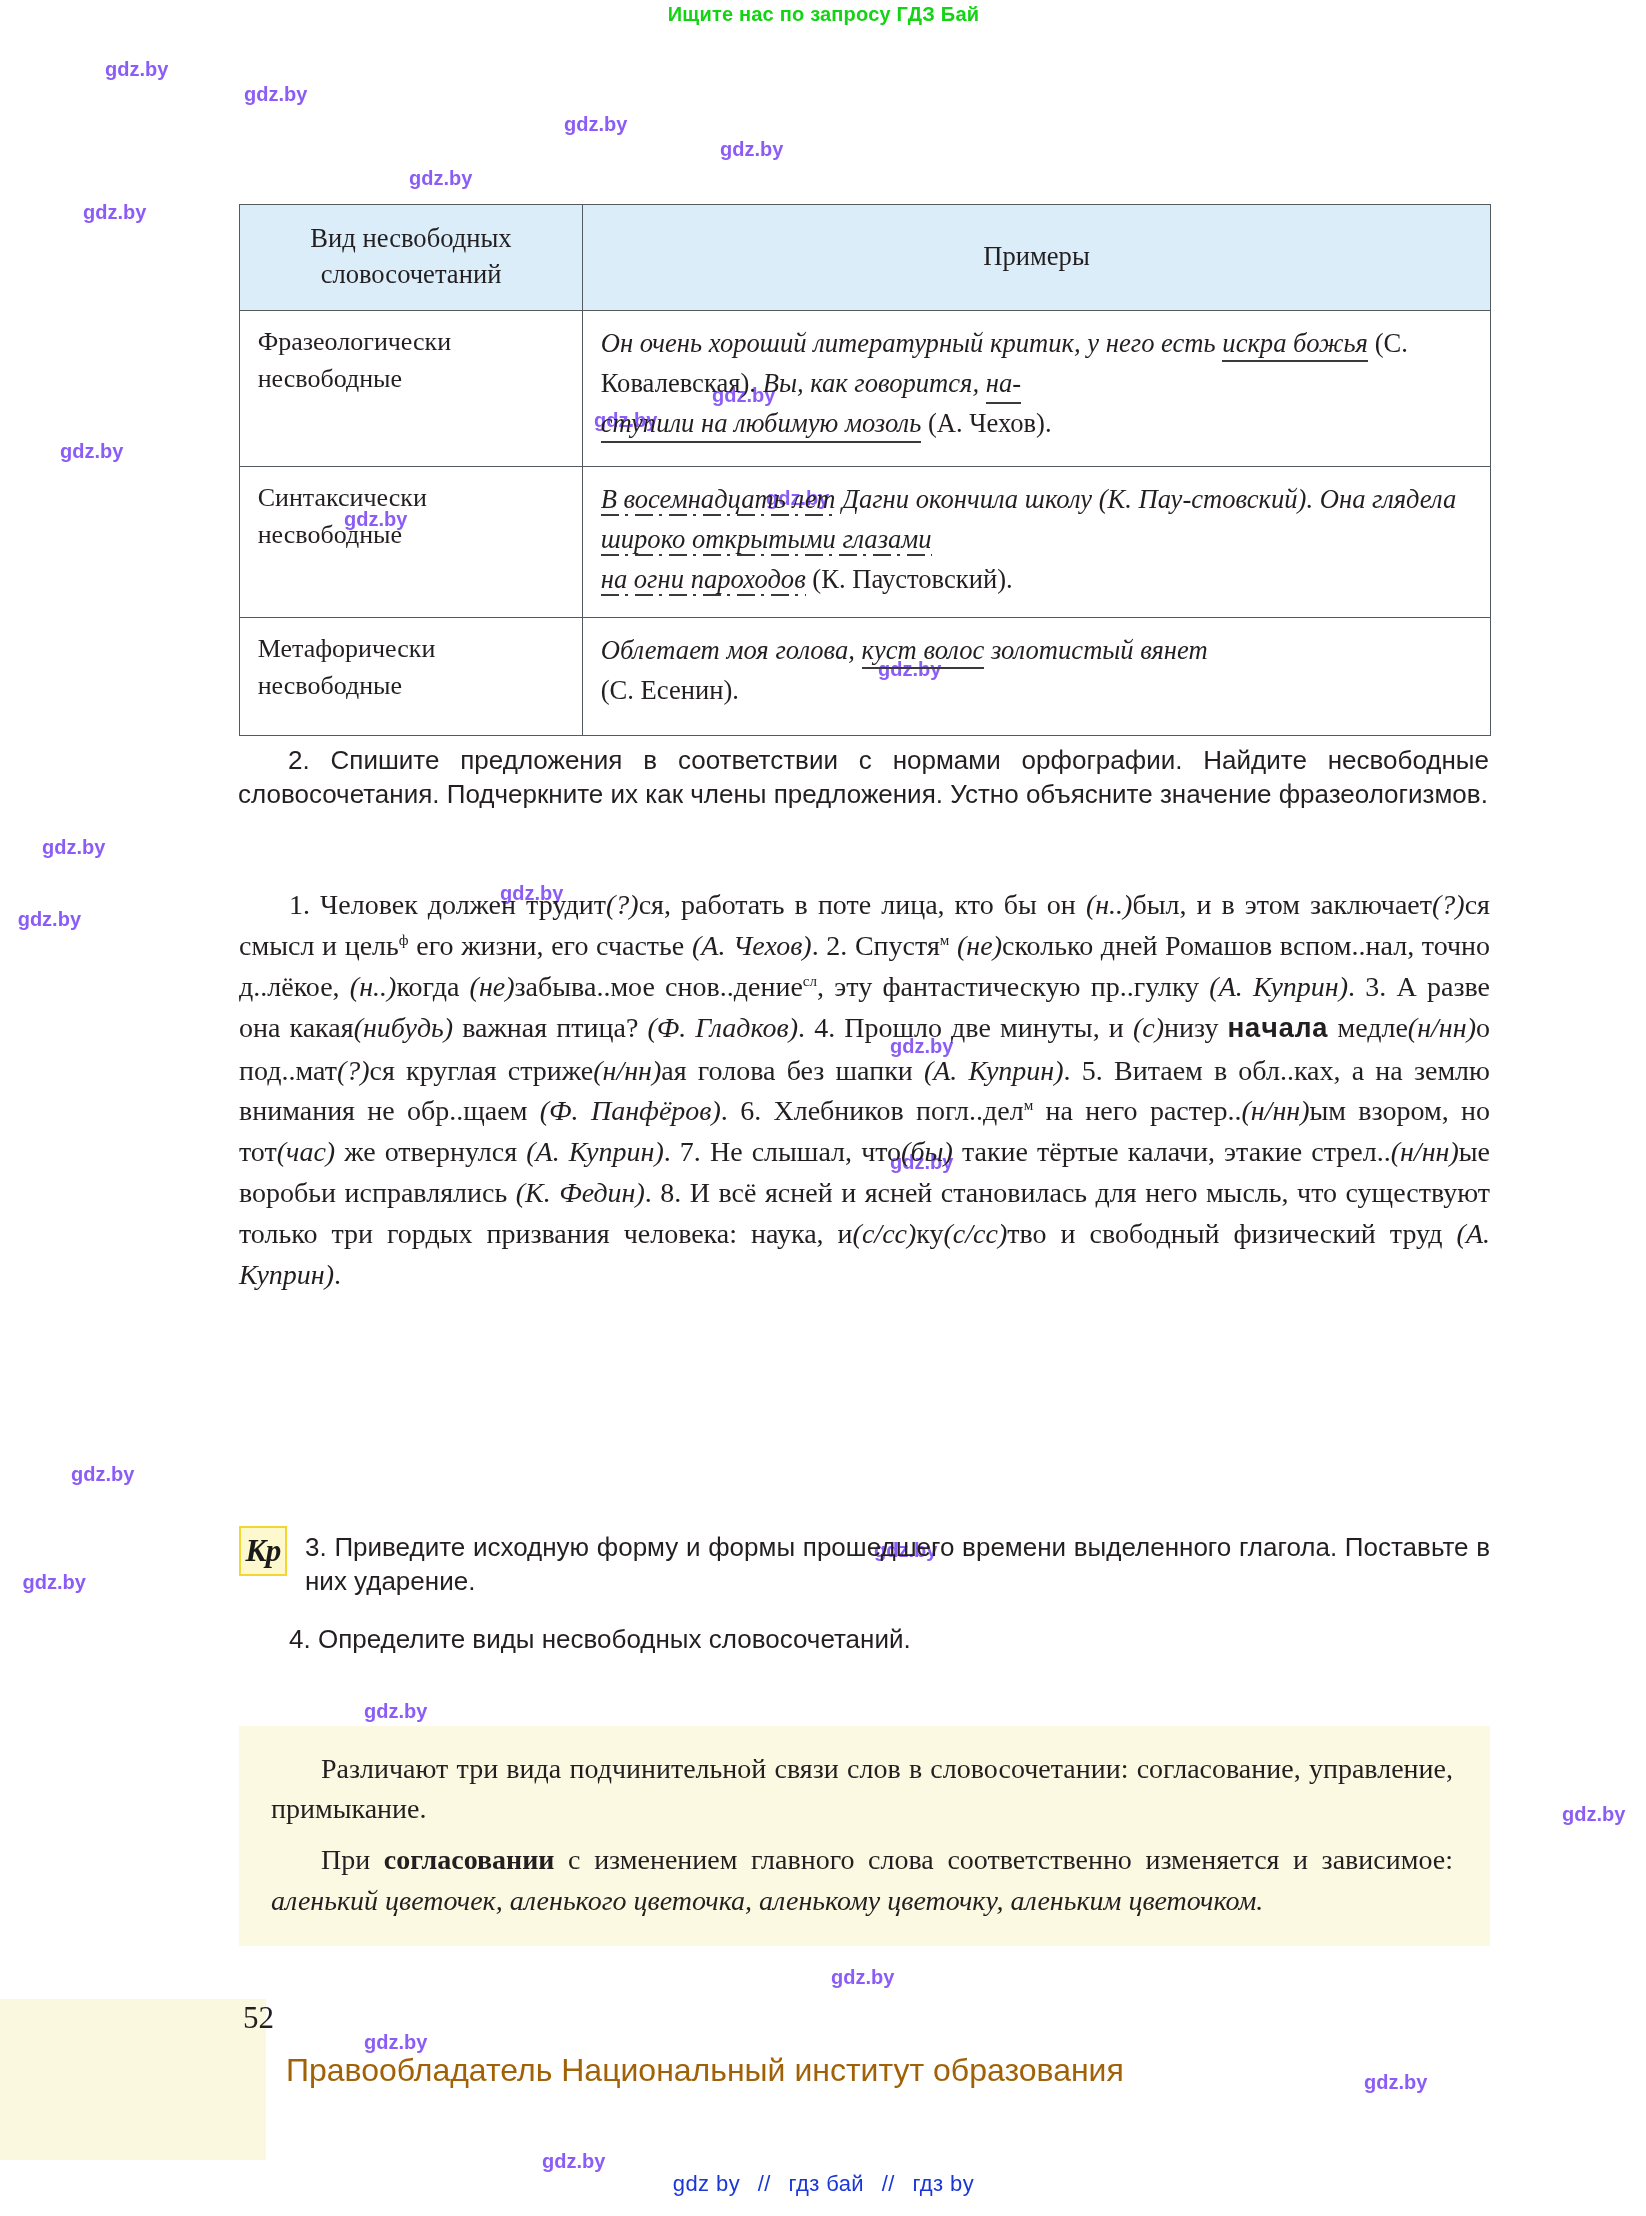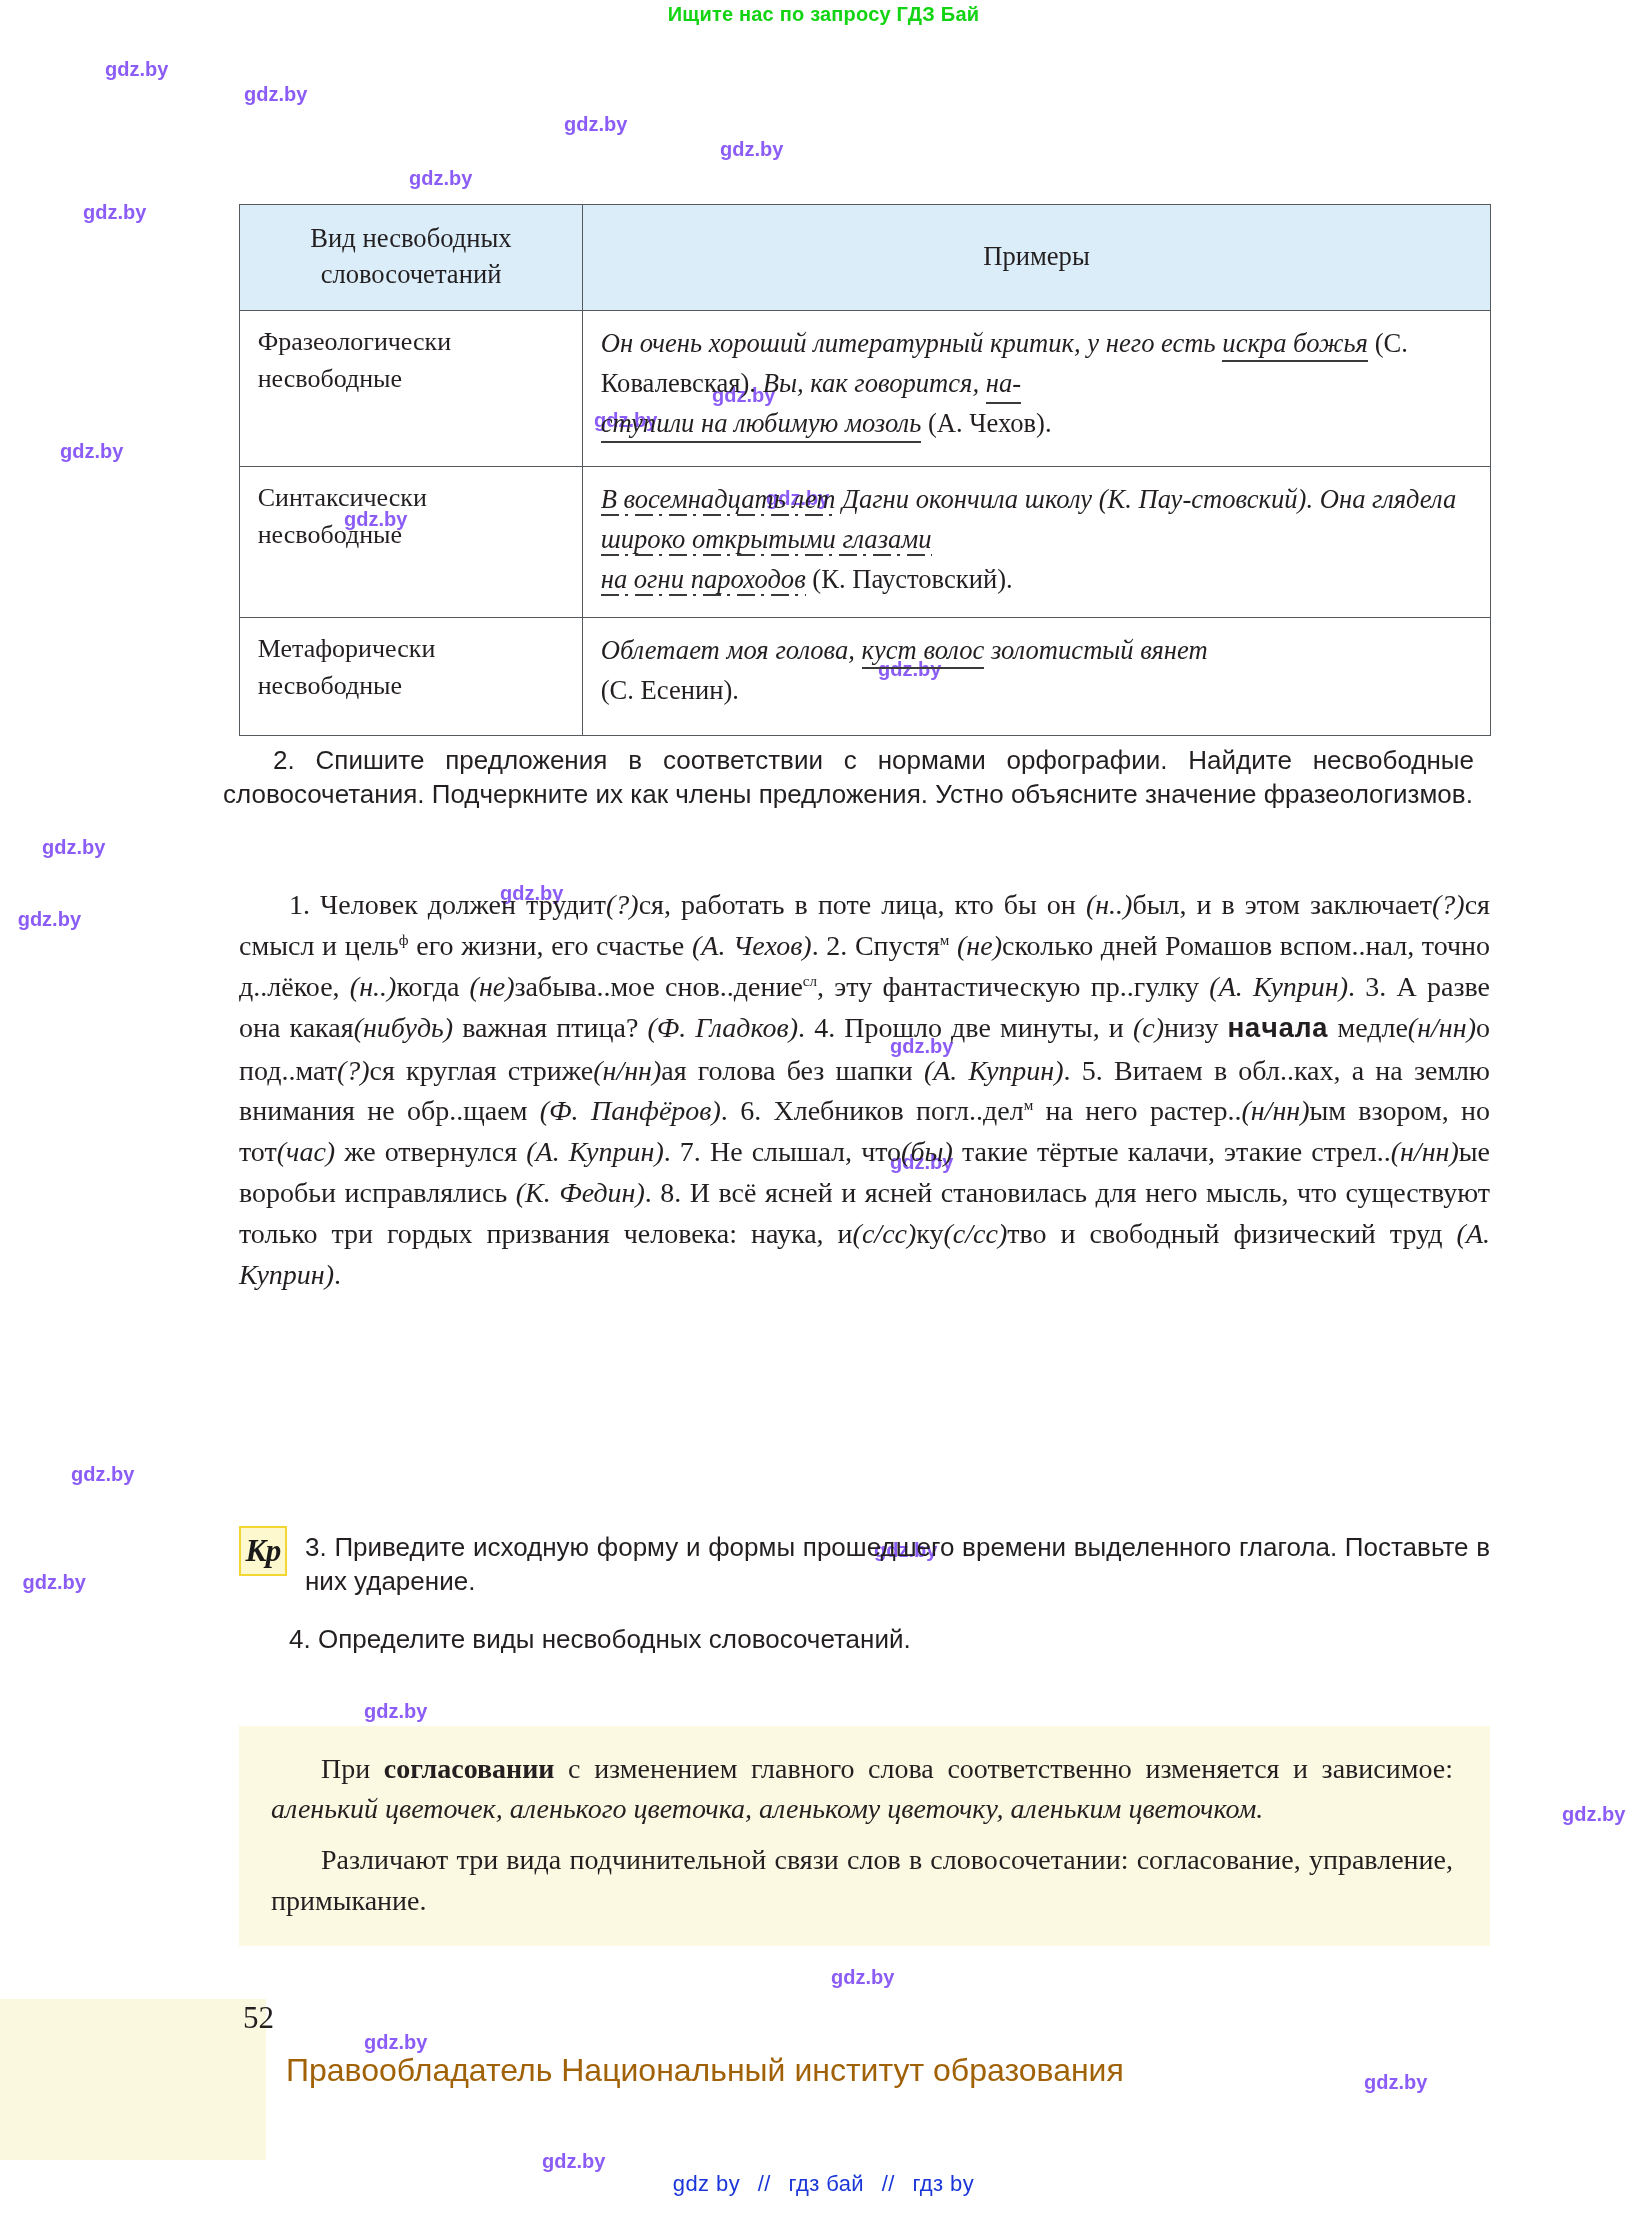--- a/index.html
+++ b/index.html
@@ -274,45 +274,45 @@
       </tr>
       <tr class="row-h3">
         <td class="c1">Метафорически несвободные</td>
         <td class="ex">
           <span>Облетает моя голова, </span><span class="u-single">куст волос</span><span> золотистый вянет</span><br><span class="rom">(С. Есенин).</span>
         </td>
       </tr>
     </tbody>
   </table>
 
-  <div class="task-sans" style="left:223px; top:743px; width:1251px;">
+  <div class="task-sans" style="left:238px; top:743px; width:1251px;">
     <span class="indent"></span><span>2. Спишите предложения в соответствии с нормами орфографии. Найдите несвободные словосочетания. Подчеркните их как члены предложения. Устно объясните значение фразеологизмов.</span>
   </div>
 
   <div class="body-serif" style="left:239px; top:885px; width:1251px;">
     <span class="indent"></span><span>1. Человек должен трудит</span><span class="it">(?)</span><span>ся, работать в поте лица, кто бы он </span><span class="it">(н..)</span><span>был, и в этом заключает</span><span class="it">(?)</span><span>ся смысл и цель</span><sup>ф</sup><span> его жизни, его счастье </span><span class="it">(А. Чехов)</span><span>. 2. Спустя</span><sup>м</sup><span> </span><span class="it">(не)</span><span>сколько дней Ромашов вспом..нал, точно д..лёкое, </span><span class="it">(н..)</span><span>когда </span><span class="it">(не)</span><span>забыва..мое снов..дение</span><sup>сл</sup><span>, эту фантастическую пр..гулку </span><span class="it">(А. Куприн)</span><span>. 3. А разве она какая</span><span class="it">(нибудь)</span><span> важная птица? </span><span class="it">(Ф. Гладков)</span><span>. 4. Прошло две минуты, и </span><span class="it">(с)</span><span>низу </span><span class="bd">начала</span><span> медле</span><span class="it">(н/нн)</span><span>о под..мат</span><span class="it">(?)</span><span>ся круглая стриже</span><span class="it">(н/нн)</span><span>ая голова без шапки </span><span class="it">(А. Куприн)</span><span>. 5. Витаем в обл..ках, а на землю внимания не обр..щаем </span><span class="it">(Ф. Панфёров)</span><span>. 6. Хлебников погл..дел</span><sup>м</sup><span> на него растер..</span><span class="it">(н/нн)</span><span>ым взором, но тот</span><span class="it">(час)</span><span> же отвернулся </span><span class="it">(А. Куприн)</span><span>. 7. Не слышал, что</span><span class="it">(бы)</span><span> такие тёртые калачи, этакие стрел..</span><span class="it">(н/нн)</span><span>ые воробьи исправлялись </span><span class="it">(К. Федин)</span><span>. 8. И всё ясней и ясней становилась для него мысль, что существуют только три гордых призвания человека: наука, и</span><span class="it">(с/сс)</span><span>ку</span><span class="it">(с/сс)</span><span>тво и свободный физический труд </span><span class="it">(А. Куприн)</span><span>.</span>
   </div>
 
   <div class="kr-icon">
     <span>Кр</span>
   </div>
   <div class="task-sans" style="left:305px; top:1530px; width:1185px;">
     <span>3. Приведите исходную форму и формы прошедшего времени выделенного глагола. Поставьте в них ударение.</span>
   </div>
 
   <div class="task-sans" style="left:239px; top:1622px; width:1251px; text-align:left;">
     <span class="indent"></span><span>4. Определите виды несвободных словосочетаний.</span>
   </div>
 
   <div class="rulebox">
     <p>
-      <span class="indent"></span><span>При </span><span class="bd">согласовании</span><span> с изменением главного слова соответственно изменяется и зависимое: </span><span class="it">аленький цветочек, аленького цветочка, аленькому цветочку, аленьким цветочком.</span>
+      <span class="indent"></span><span>Различают три вида подчинительной связи слов в словосочетании: согласование, управление, примыкание.</span>
     </p>
     <p>
-      <span class="indent"></span><span>Различают три вида подчинительной связи слов в словосочетании: согласование, управление, примыкание.</span>
+      <span class="indent"></span><span>При </span><span class="bd">согласовании</span><span> с изменением главного слова соответственно изменяется и зависимое: </span><span class="it">аленький цветочек, аленького цветочка, аленькому цветочку, аленьким цветочком.</span>
     </p>
   </div>
 
   <div class="page-num">52</div>
 
   <div class="copyright">Правообладатель Национальный институт образования</div>
 
   <div class="footer-links">
     <span>gdz by</span>
     <span>//</span>

